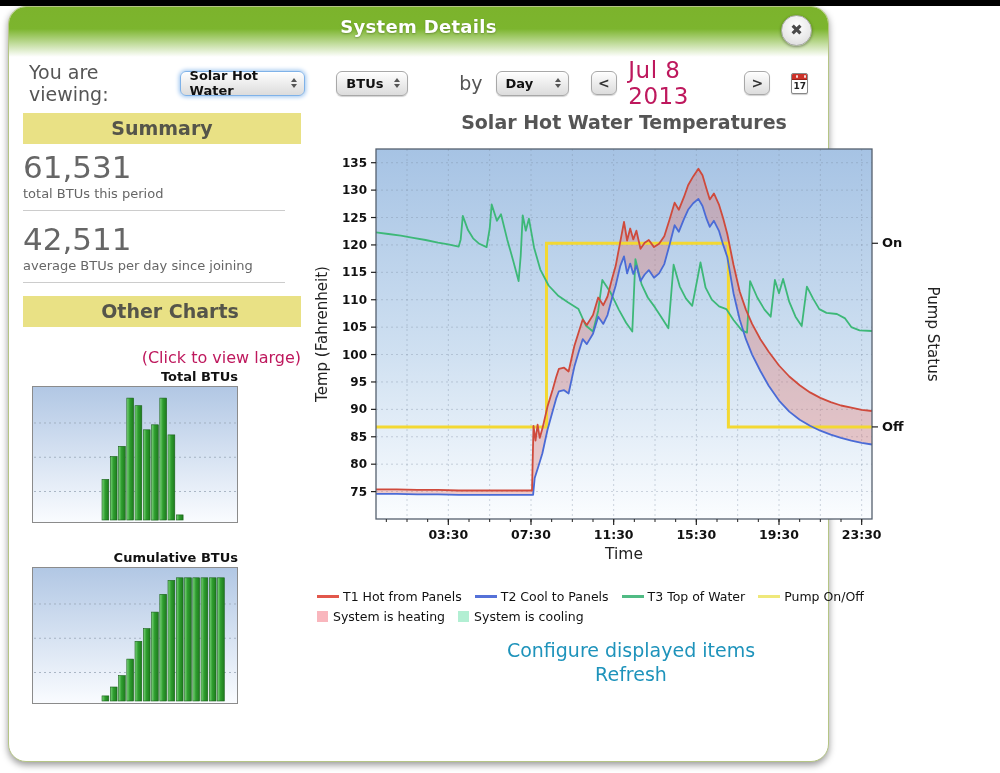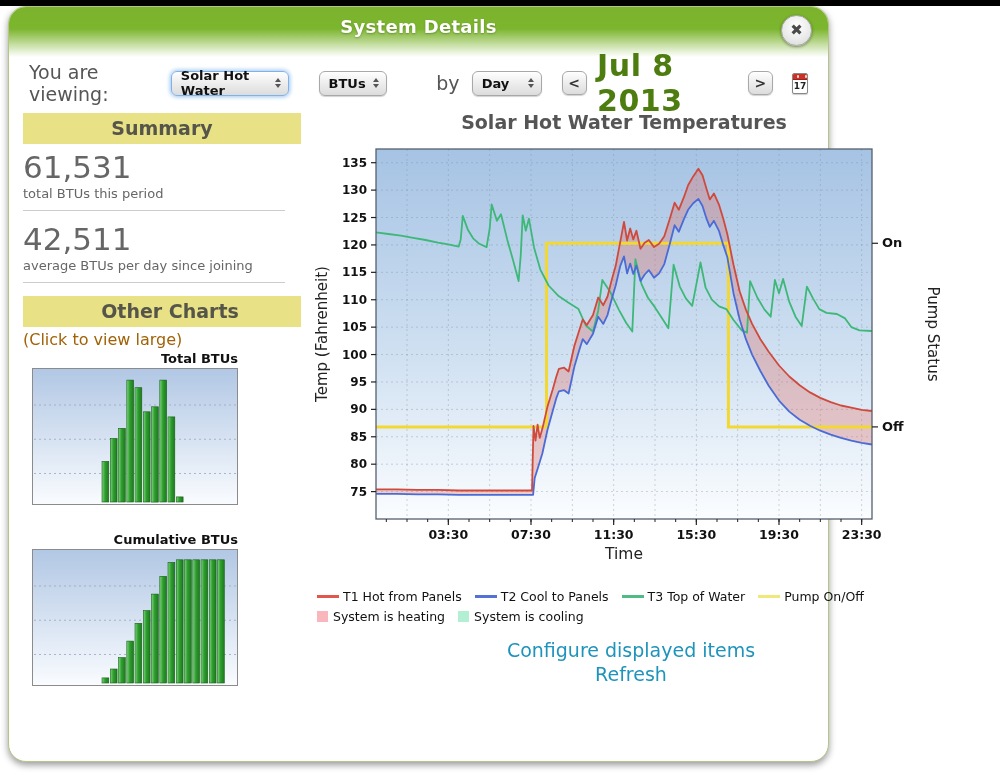--- a/index.html
+++ b/index.html
@@ -25,35 +25,35 @@
      display:flex; align-items:center; justify-content:space-between; padding:0 7px 0 9px;
      font-size:13px; font-weight:bold; color:#111; }
   .popup.focused { border-color:#7fb2e8; box-shadow:0 0 4px 1px #9cc4ef, inset 0 1px 0 #fff; }
   .arrows { display:flex; flex-direction:column; align-items:center; margin-left:6px; }
   .arrows .up { width:0; height:0; border-left:3.5px solid transparent; border-right:3.5px solid transparent; border-bottom:4px solid #555; margin-bottom:2px; }
   .arrows .down { width:0; height:0; border-left:3.5px solid transparent; border-right:3.5px solid transparent; border-top:4px solid #555; }
   .nav-btn { width:30px; height:24px; border-radius:6px; border:1px solid #a8a8a8; cursor:pointer;
      background:linear-gradient(#fefefe,#dcdcdc); box-shadow:inset 0 1px 0 #fff,0 1px 1px rgba(0,0,0,.18);
      font-size:14px; font-weight:bold; color:#333; display:flex; align-items:center; justify-content:center; }
   .by-label { font-size:19px; color:#555;margin-left:25px; }
-  .date-label { font-size:30px; color:#4d7c0f; letter-spacing:.5px;font-weight:bold; }
+  .date-label { font-size:23px; color:#be185d; letter-spacing:.5px; }
   .calendar { position:relative; width:19px; height:21px; background:#fff; border:1px solid #888;
      border-radius:2px; cursor:pointer; overflow:hidden; box-shadow:0 1px 1px rgba(0,0,0,.2); }
   .calendar .cal-top { height:6px; background:#cc3128; border-bottom:1px solid #9a221b; }
   .calendar .cal-top i { position:absolute; top:1px; width:2px; height:3px; background:#f7d9d7; border-radius:1px; }
   .calendar .cal-day { display:block; text-align:center; font-size:9px; font-weight:bold; color:#222; line-height:13px; }
 
   .left-col { position:absolute; left:14px; top:106px; width:278px; }
   .khaki-header { height:31px; line-height:31px; text-align:center; background:#e9e185;
      font-size:19px; font-weight:bold; color:#55554a; }
   .stat-value { margin-top:5px; font-size:31px; color:#666; line-height:37px; }
   .stat-label { font-size:13px; color:#666; }
   .sep { border:none; border-top:1px solid #ccc; width:262px; margin:9px 0 10px 0; }
   .other-header { margin-top:13px;padding-left:16px; }
-  .click-hint { margin-top:3px; text-align:left; font-size:16px; color:#a16207; }
+  .click-hint { margin-top:21px; text-align:right; font-size:16px; color:#be185d; }
   .mini-title { margin:2px 0 2px 9px; width:206px; text-align:right; font-size:13px; font-weight:bold; color:#111; }
   .mini-title.second { margin-top:27px; }
   .mini-chart { display:block; margin-left:9px; cursor:pointer; }
 
   .right-col { position:absolute; left:302px; top:104px; width:672px; }
   .chart-title { margin-left:65px; width:496px; text-align:center; font-size:19px; font-weight:bold; color:#555; height:22px; }
   .legend { margin:6px 0 0 6px; font-size:12.5px; color:#111; }
   .legend-row { display:flex; align-items:center; margin-bottom:5px; }
   .legend-item { display:inline-flex; align-items:center; margin-right:13px; }
   .legend-item .sw-line { width:22px; height:3px; margin-right:4px; }

